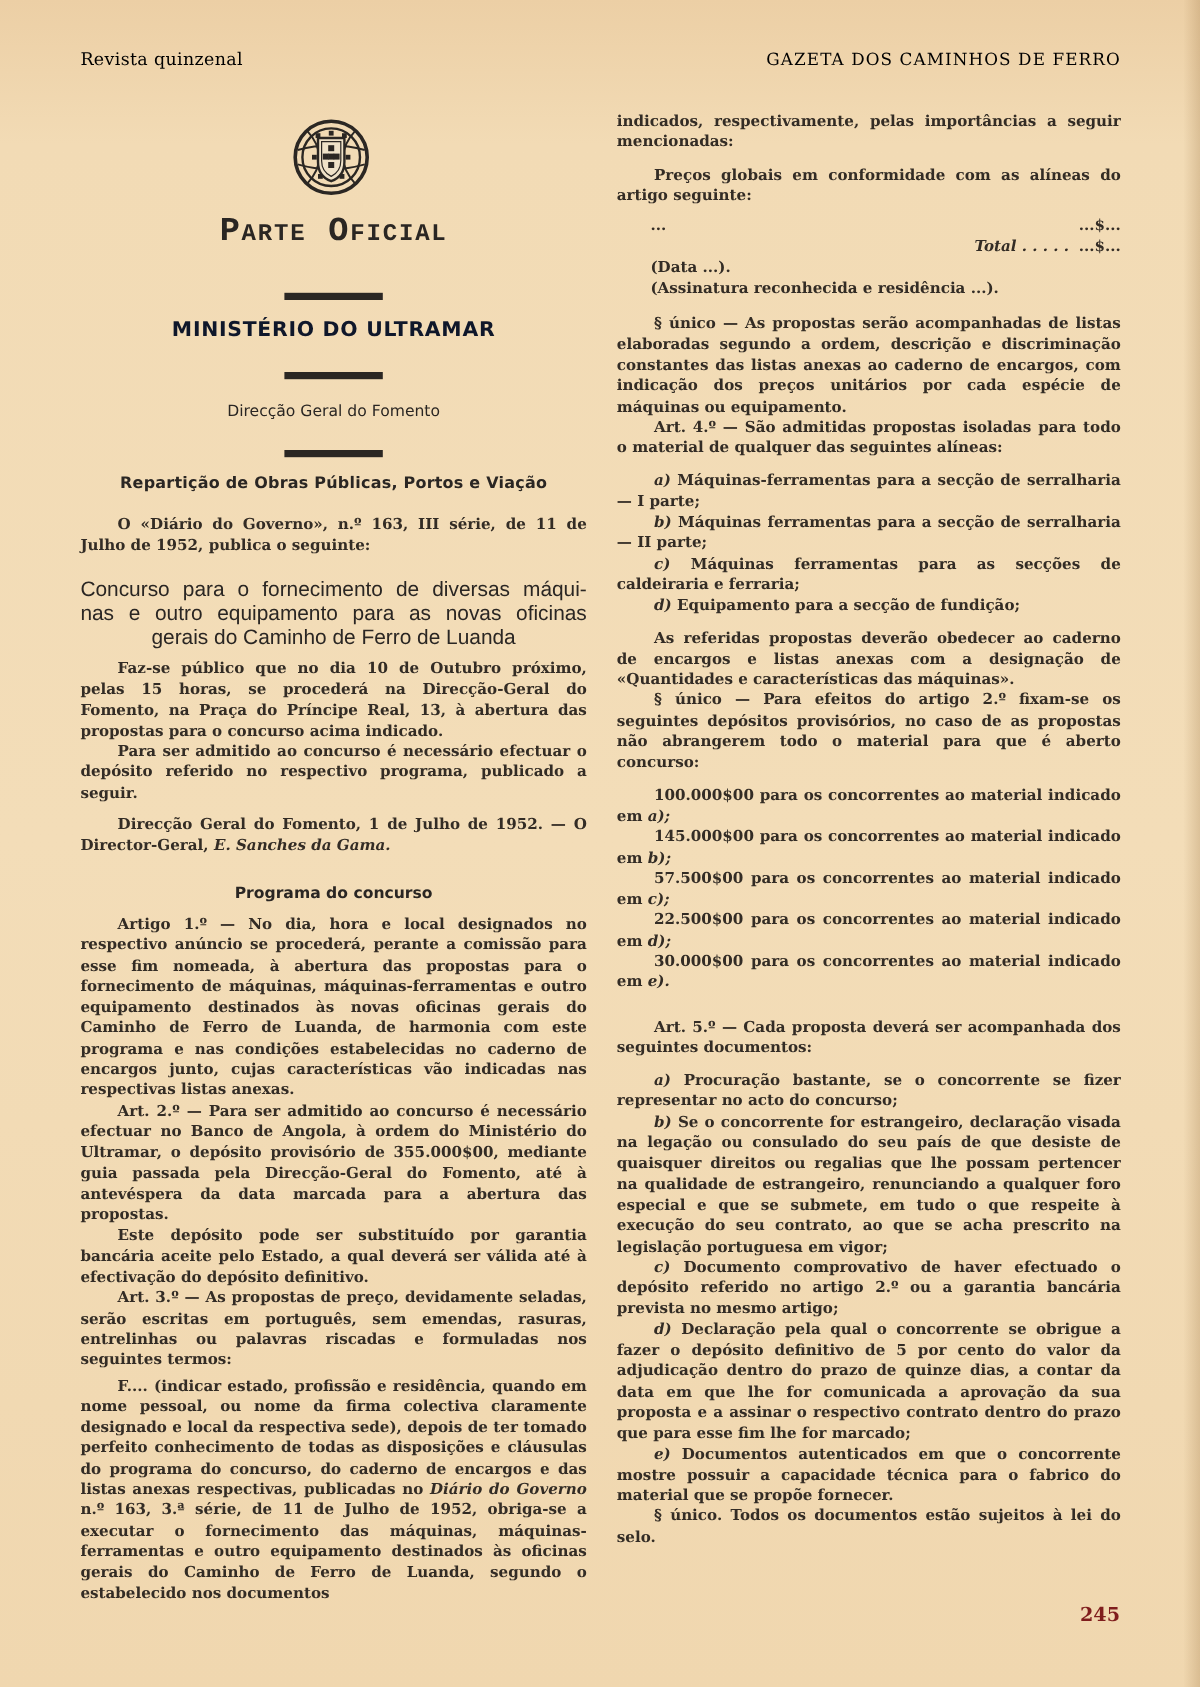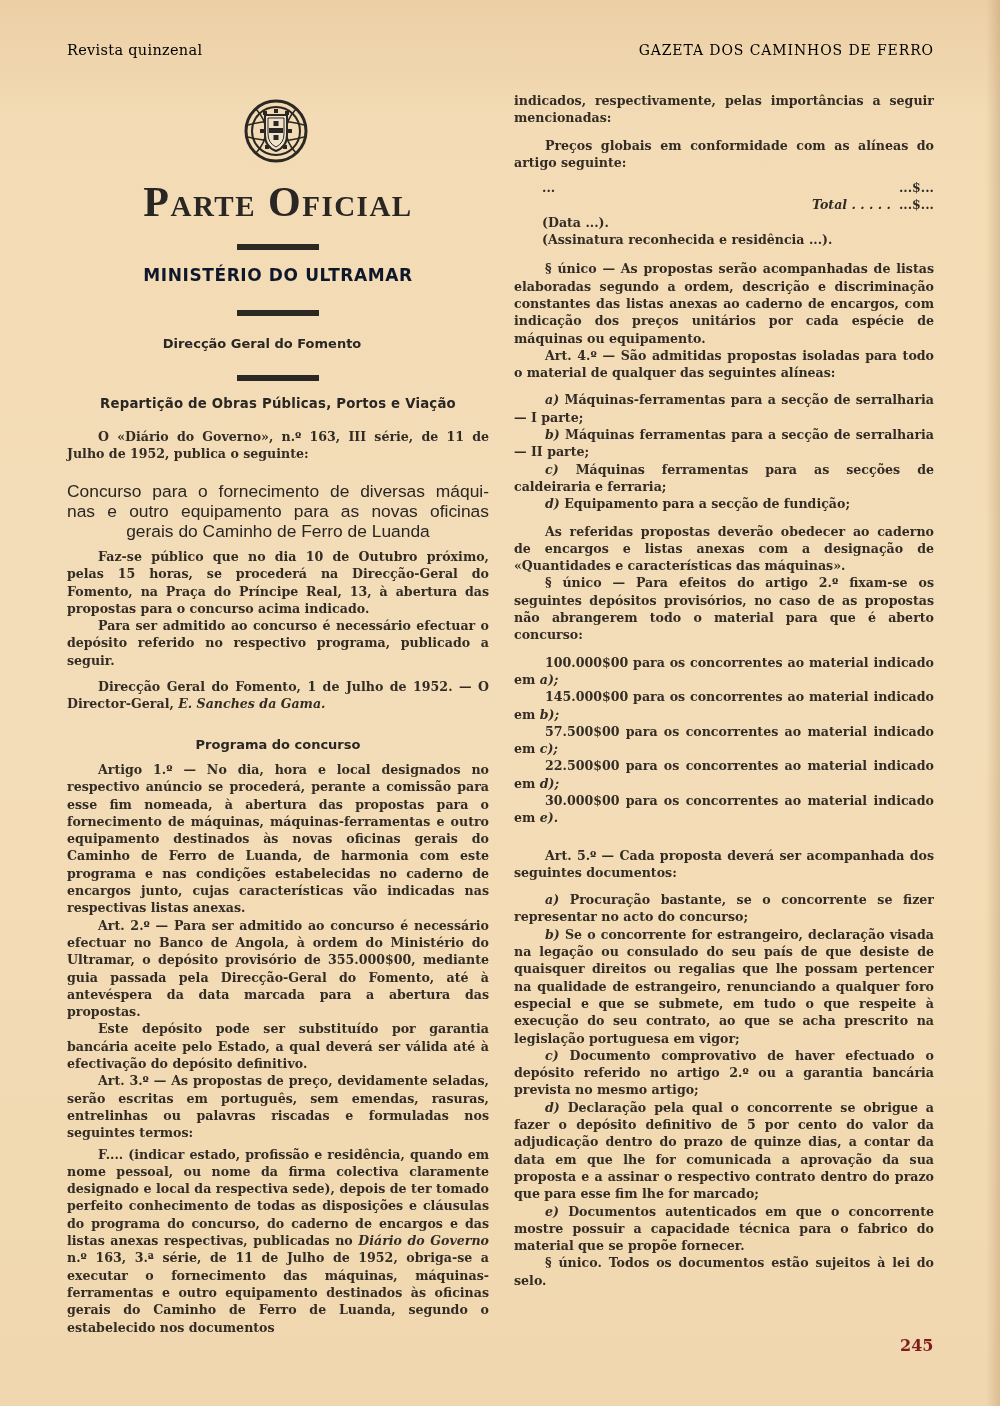--- a/index.html
+++ b/index.html
@@ -29,36 +29,36 @@
   }
   .indent { text-indent: 31px; }
   .it { font-style: italic; font-weight: normal; }
 
   .crest {
     position: absolute; left: 244px; top: 99px; width: 64px; height: 64px;
   }
   .main-title {
     position: absolute; left: 67px; top: 178px; width: 422px;
     text-align: center;
-    font-family: Liberation Serif, serif; font-weight: bold;
-    font-size: 42px; letter-spacing: 1.5px; color: #2a2623;
+    font-family: Liberation Mono, monospace; font-weight: bold;
+    font-size: 28px; letter-spacing: 1.5px; color: #2a2623;
     font-variant: small-caps;
   }
   .rule {
     position: absolute; height: 6px; width: 82px; background: #2b2723;
     left: 237px;
   }
   .ministry {
     position: absolute; left: 67px; top: 265px; width: 422px; text-align: center;
     font-family: "DejaVu Sans", sans-serif; font-weight: bold; font-size: 17px;
     letter-spacing: 0.6px; color: #0f172a;
   }
   .direction {
-    position: absolute; left: 51px; top: 336px; width: 422px; text-align: center;
-    font-family: "DejaVu Sans", sans-serif; font-weight: bold; font-size: 13px;
+    position: absolute; left: 67px; top: 336px; width: 422px; text-align: center;
+    font-family: "DejaVu Sans", sans-serif; font-weight: normal; font-size: 13px;
     color: #2a2623;
   }
   .reparticao {
     position: absolute; left: 67px; top: 396px; width: 422px; text-align: center;
     font-family: "DejaVu Sans", sans-serif; font-weight: bold; font-size: 13.3px;
     letter-spacing: 0.2px; color: #2a2623;
   }
   .concurso-title {
     position: absolute; left: 67px; top: 481px; width: 422px;
     font-family: Liberation Sans, sans-serif; font-size: 17.4px; line-height: 20px;

